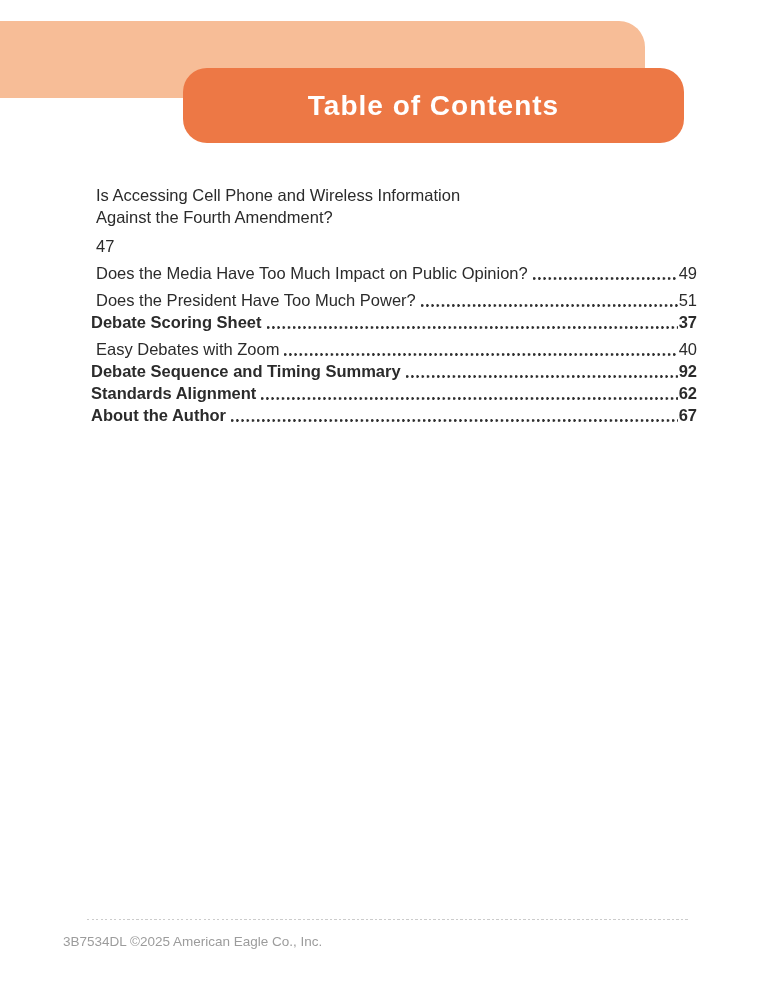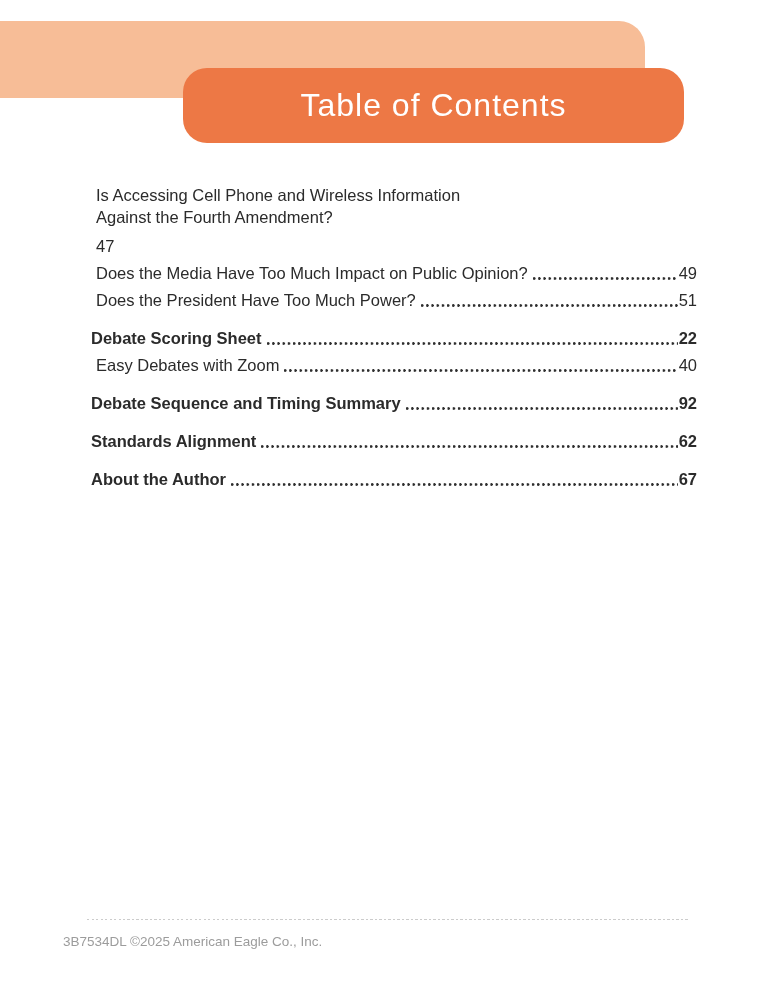--- a/index.html
+++ b/index.html
@@ -23,39 +23,39 @@
   .title-box {
     position: absolute;
     left: 183px; top: 68px;
     width: 501px; height: 75px;
     background: #ED7845;
     border-radius: 24px;
     display: flex; align-items: center; justify-content: center;
   }
   .title-box .title-text {
     color: #FFFFFF;
-    font-size: 32px;
-    font-weight: 400;
+    font-size: 28px;
+    font-weight: 700;
     letter-spacing: 1px;
     font-family: "Liberation Sans", sans-serif;
   }
 
   
   .toc {
     position: absolute;
     left: 91px; top: 179px;
     width: 606px;
     color: #2B2B2B;
     font-size: 16.5px;
     line-height: 22px;
   }
   .row { display: flex; align-items: baseline; }
   .row.main { font-weight: 700; }
   .row.sub  { margin-left: 5px; font-weight: 400; }
-  .m-main { margin-top: 16px; }
+  .m-main { margin-top: 0; }
   .m-sub  { margin-top: 5px; }
   .m-cont { margin-top: 0; flex-direction: column; }
   .label { white-space: nowrap; }
   .dots {
     flex: 1 1 auto;
     align-self: flex-end;
     height: 3px;
     margin: 0 1px 4px 5px;
     background-image: radial-gradient(circle at 1.2px 1.5px, #2e2e2e 1.15px, transparent 1.5px);
     background-size: 5.2px 3px;
@@ -110,21 +110,21 @@
 
     <div class="row sub m-sub">
       <span class="label">Does the President Have Too Much Power?</span>
       <span class="dots"></span>
       <span class="pagenum">51</span>
     </div>
 
     <div class="row main m-main">
       <span class="label">Debate Scoring Sheet</span>
       <span class="dots"></span>
-      <span class="pagenum">22</span>
+      <span class="pagenum">37</span>
     </div>
 
 
     <div class="row sub m-sub">
       <span class="label">Easy Debates with Zoom</span>
       <span class="dots"></span>
       <span class="pagenum">40</span>
     </div>
 
     <div class="row main m-main">

